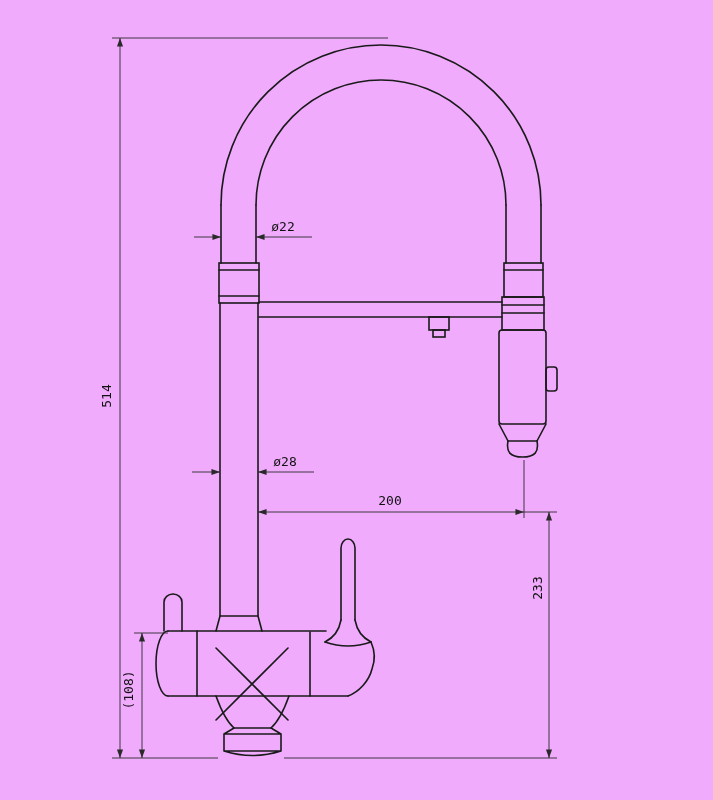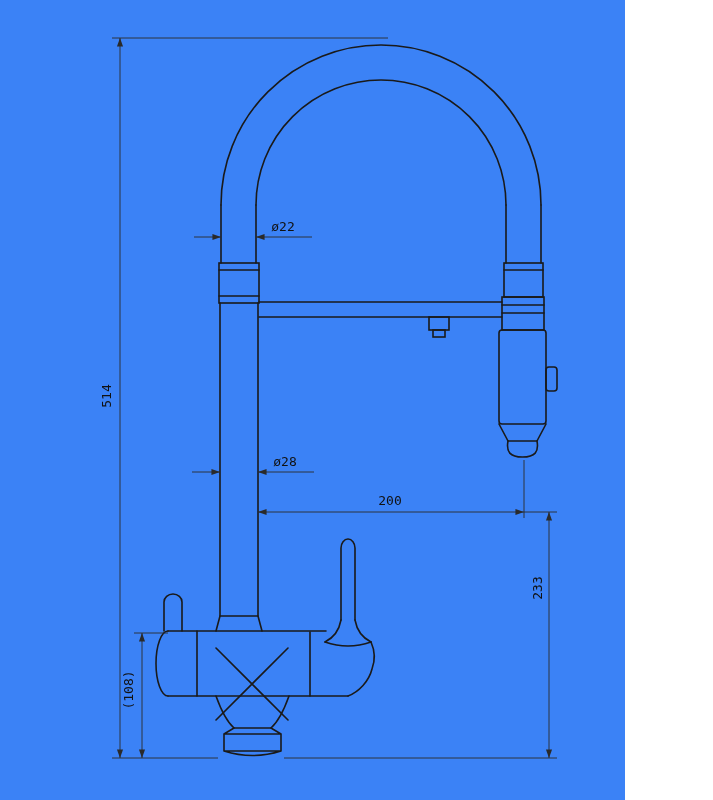--- a/index.html
+++ b/index.html
@@ -2,23 +2,23 @@
 <html><head>
 <meta charset="utf-8">
 <style>
   html, body {
     margin: 0;
     padding: 0;
     background: #ffffff;
   }
   .canvas {
     position: relative;
-    width: 625px;
+    width: 713px;
     height: 800px;
-    background: #3b82f6;
+    background: #f0abfc;
     overflow: hidden;
     font-family: "DejaVu Sans Mono", "Liberation Mono", monospace;
     text-align: right;
   }
   svg text {
     font-family: "DejaVu Sans Mono", "Liberation Mono", monospace;
     font-size: 13px;
     fill: #111111;
   }
 </style>

